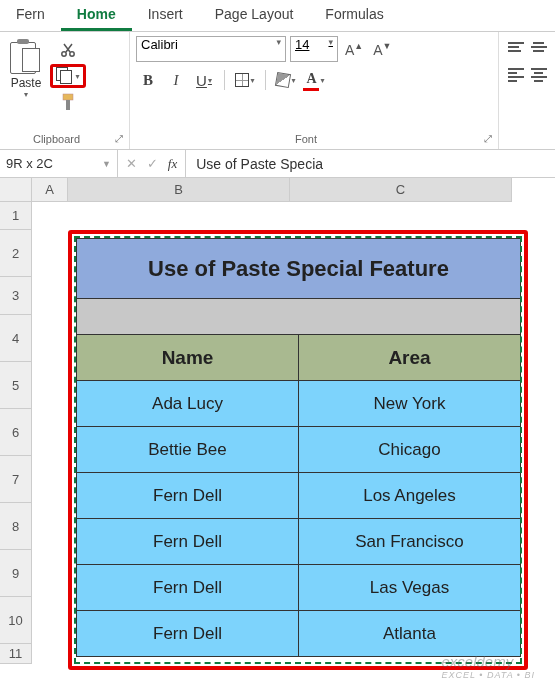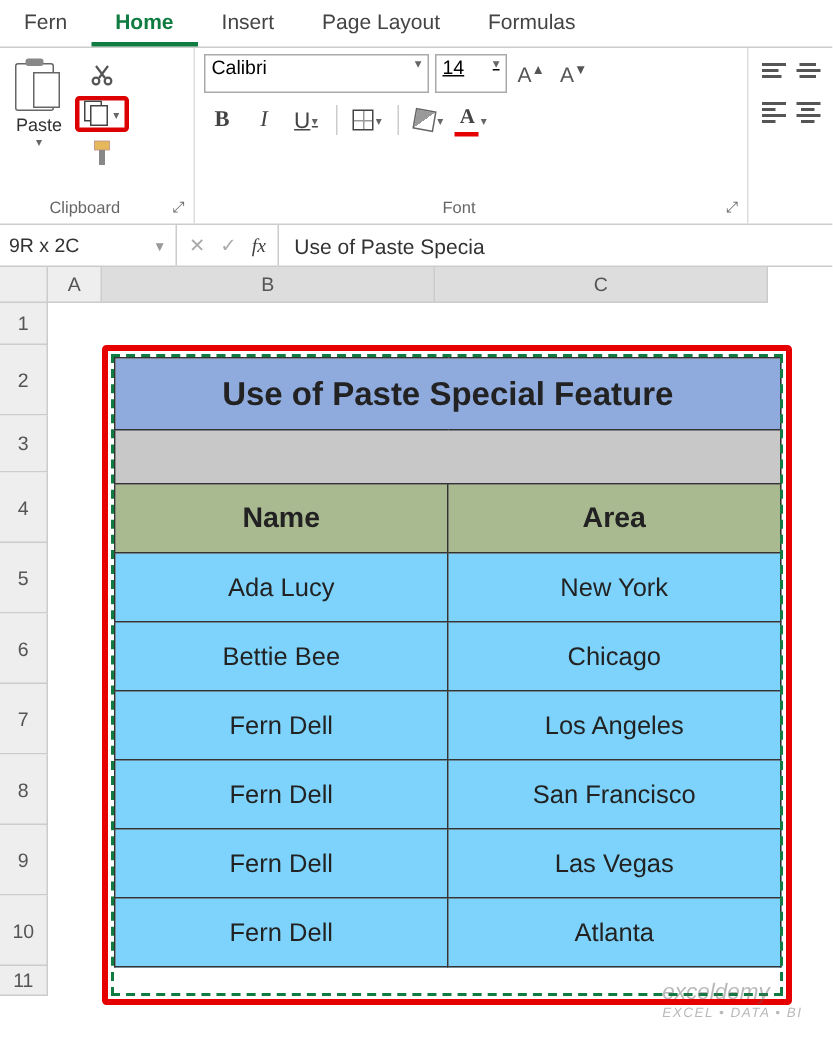--- a/index.html
+++ b/index.html
@@ -76,21 +76,21 @@
 .colhead.c { width: 222px; background: #ddd; }
 .rowheads { position: absolute; left:0; top: 24px; width: 32px; }
 .rowhead { height: 47px; border-right: 1px solid #ccc; border-bottom: 1px solid #ccc; background: #eee; text-align: center; font-size: 13px; color: #555; display:flex; align-items:center; justify-content:center; }
 .rowhead.r1 { height: 28px; }
 
 
 .red-frame { position: absolute; left: 68px; top: 52px; width: 460px; height: 440px; border: 4px solid #e60000; border-radius: 3px; pointer-events: none; z-index: 5; }
 .marquee { position: absolute; left: 74px; top: 58px; width: 448px; height: 428px; border: 2px dashed #107c41; z-index: 4; pointer-events: none; }
 .data-table { position: absolute; left: 76px; top: 60px; border-collapse: collapse; z-index: 2; }
 .data-table td { border: 1px solid #333; text-align: center; font-size: 17px; color: #222; background: #7dd3fc; }
-.data-table .title td { background: #8faadc; font-weight: bold; font-size: 22px; height: 48px; }
+.data-table .title td { background: #8faadc; font-weight: bold; font-size: 22px; height: 60px; }
 .data-table .blank td { height: 36px; background: #c8c8c8; }
 .data-table .hdr td { background: #a9b990; font-weight: bold; font-size: 19px; height: 46px; }
 .data-table .row td { height: 46px; }
 
 
 .watermark { position: absolute; right: 20px; bottom: 18px; font-size: 15px; color: rgba(100,100,100,0.45); font-style: italic; z-index: 10; }
 .watermark .sub { font-size: 9px; display:block; text-align:right; letter-spacing:1px; }
 </style>
 </head>
 <body>

